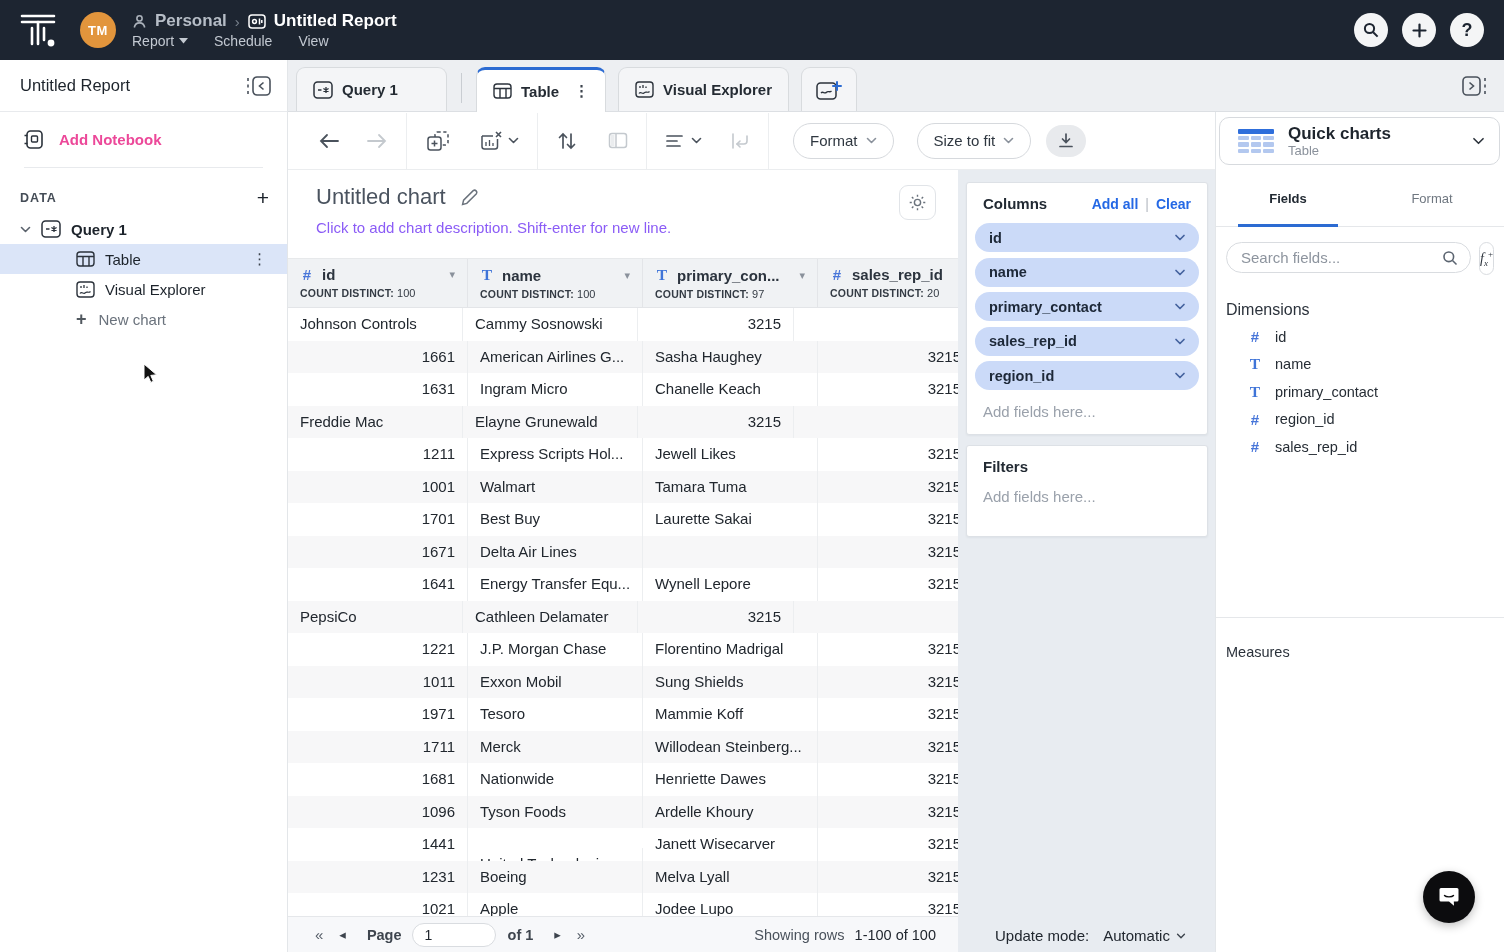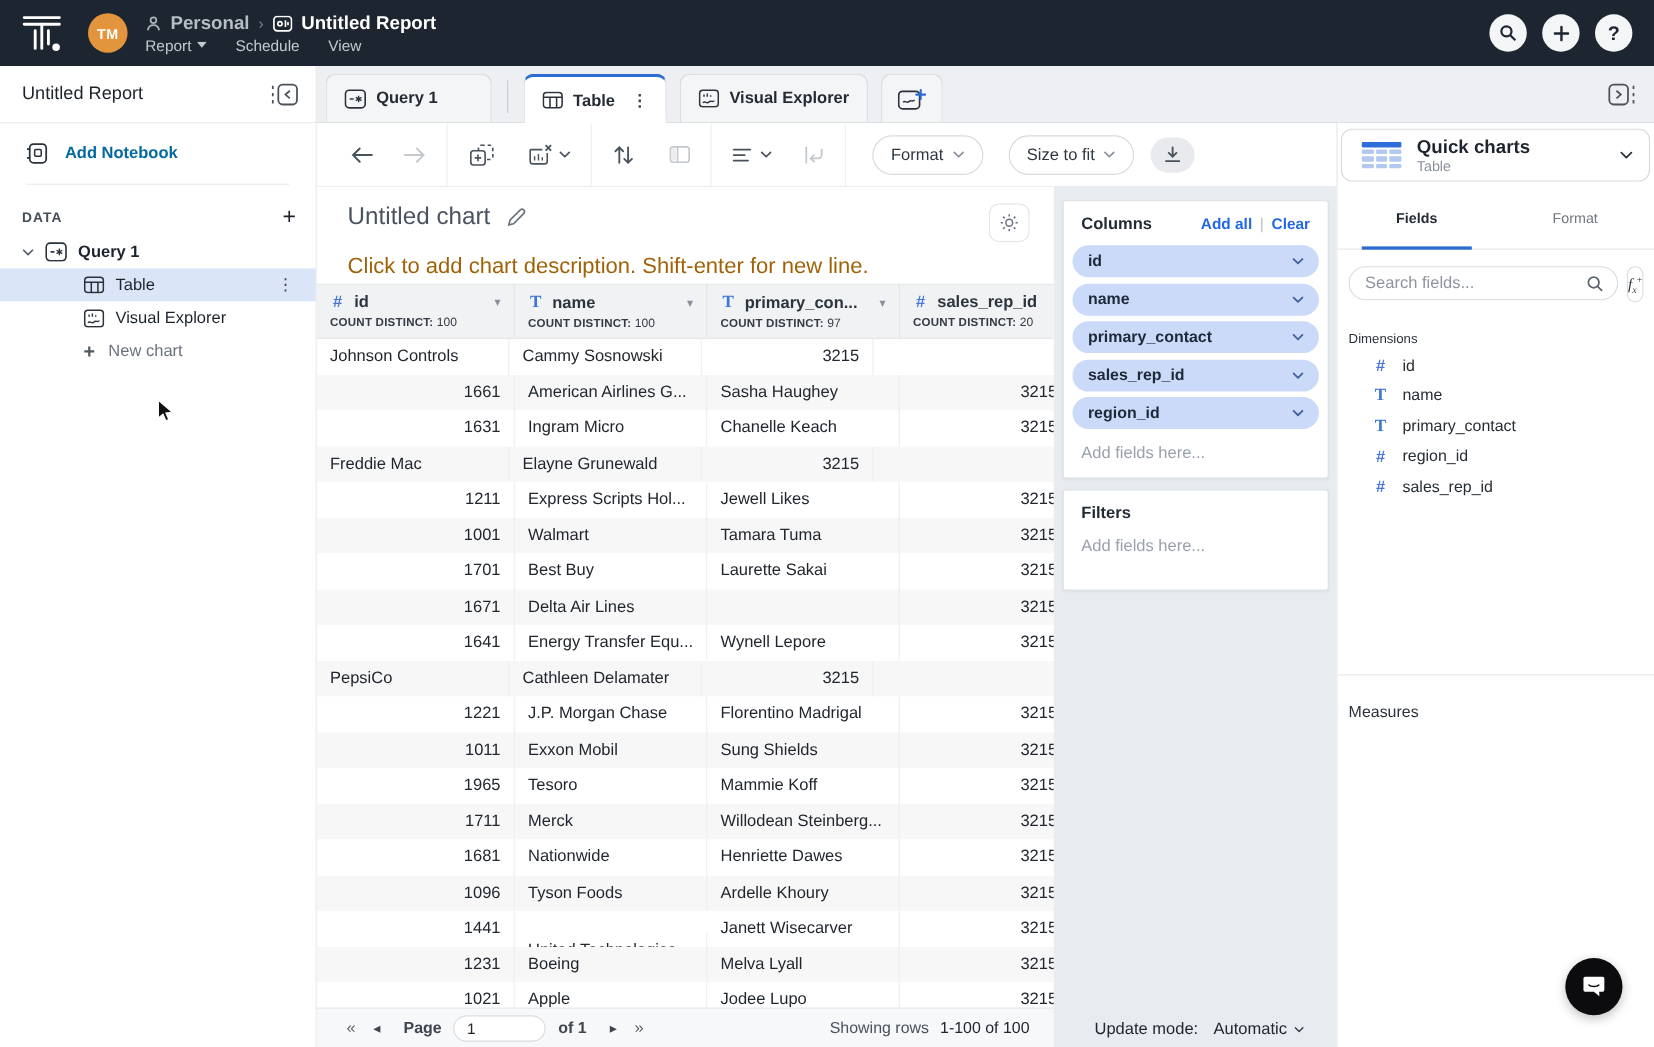--- a/index.html
+++ b/index.html
@@ -25,21 +25,21 @@
   .menu-item { color:#c3c9d1; font-size:14px; display:flex; align-items:center; gap:5px; cursor:default; }
   .topbar-actions { margin-left:auto; margin-right:20px; display:flex; gap:14px; }
   .tb-circle { width:34px; height:34px; border-radius:50%; background:#f4f5f6; color:#1d2531;
                display:flex; align-items:center; justify-content:center; font-weight:bold; font-size:18px; }
 
   
   .sidebar { position:absolute; left:0; top:60px; width:288px; height:892px; background:#fff; border-right:1px solid #e3e6e9; }
   .sb-title-row { height:52px; display:flex; align-items:center; padding:0 14px 0 20px; border-bottom:1px solid #e8eaed; }
   .sb-title { font-size:16.5px; color:#1c232b; flex:1; }
   .sb-addnb { display:flex; align-items:center; gap:14px; padding:16px 0 14px 22px; }
-  .sb-addnb-label { font-size:15px; font-weight:bold; color:#0369a1; }
+  .sb-addnb-label { font-size:15px; font-weight:bold; color:#ec4899; }
   .sb-divider { border-top:1px solid #e8eaed; margin:2px 24px 0 24px; }
   .sb-data-row { display:flex; align-items:center; padding:22px 18px 8px 20px; }
   .sb-data-label { flex:1; font-size:12.5px; font-weight:bold; color:#454d57; letter-spacing:1px; }
   .sb-plus { font-size:21px; color:#1c232b; line-height:16px; }
   .sb-row { display:flex; align-items:center; height:30px; font-size:15px; color:#1c232b; }
   .sb-row .chev { color:#5a626c; }
   .sb-query { padding-left:20px; gap:10px; font-weight:bold; }
   .sb-item { padding-left:76px; gap:10px; }
   .sb-item.active { background:#dbe5f8; }
   .sb-item .dots { margin-left:auto; margin-right:20px; color:#3c434c; font-size:15px; letter-spacing:0; }
@@ -85,34 +85,34 @@
   .ftab.active { color:#222a33; font-weight:bold; }
   .ftab.active::after { content:""; position:absolute; left:50%; transform:translateX(-50%); bottom:-1px; width:100px; height:3px; background:#2c6bd2; }
   .search-row { margin:15px 10px 0 10px; display:flex; gap:8px; }
   .search-pill { flex:1; height:31px; border:1px solid #d9dce0; border-radius:16px; display:flex; align-items:center; padding:0 12px; background:#fff; }
   .search-pill input { border:none; outline:none; flex:1; font-size:15px; color:#2b323b; font-family:"Liberation Sans",sans-serif; background:transparent; }
   .search-pill input::placeholder { color:#8d949e; }
   .fx-btn { width:36px; height:33px; border:1px solid #d9dce0; border-radius:10px; display:flex; align-items:center; justify-content:center;
             font-family:"Liberation Serif", serif; font-style:italic; font-size:14px; color:#2d343d; background:#fff; }
   .fx-btn sup { font-size:9px; font-style:normal; }
   .fx-btn sub { font-size:9px; }
-  .dims-label { margin:26px 0 4px 10px; font-size:12px; color:#2b323b; }
+  .dims-label { margin:26px 0 4px 10px; font-size:16px; color:#2b323b; }
   .dim { display:flex; align-items:center; gap:13px; height:27.5px; padding-left:32px; font-size:14.5px; color:#262d35; }
   .ticon { display:inline-block; width:14px; text-align:center; }
   .ticon.number { color:#4876d9; font-weight:bold; font-size:15px; }
   .ticon.text { color:#3f74d8; font-family:"Liberation Serif",serif; font-weight:bold; font-size:15.5px; }
   .rp-divider { border-top:1px solid #e5e7ea; margin-top:156px; }
   .measures-label { margin:26px 0 0 10px; font-size:14.5px; color:#2b323b; }
 
   
   .table-area { position:absolute; left:288px; top:170px; width:670px; height:746px; background:#fff; overflow:hidden; }
   .chart-head { height:88px; position:relative; padding:14px 0 0 28px; }
   .chart-title-row { display:flex; align-items:center; gap:14px; }
   .chart-title { font-size:22px; color:#4a535f; }
-  .chart-desc { margin-top:21px; font-size:20px; color:#a16207; }
+  .chart-desc { margin-top:9px; font-size:15px; color:#8b5cf6; }
   .gear-btn { position:absolute; right:22px; top:15px; width:37px; height:35px; border:1px solid #e1e4e8; border-radius:9px;
               display:flex; align-items:center; justify-content:center; color:#6a727c; background:#fff; }
   .grid-head { display:flex; width:686px; height:50px; background:#f0f2f4; border-top:1px solid #e7e9eb; border-bottom:1px solid #e3e5e8; }
   .th { padding:7px 12px 0 12px; border-right:1px solid #e3e5e8; }
   .th-top { display:flex; align-items:center; gap:8px; }
   .th-top .tname { font-size:15px; font-weight:bold; color:#2c343e; flex:1; white-space:nowrap; overflow:hidden; }
   .th-top .tcaret { color:#8a919b; font-size:11px; }
   .tstat { margin-top:4px; font-size:11px; color:#343b44; white-space:nowrap; }
   .tstat b { font-size:10.5px; letter-spacing:.2px; }
   .grid-body { width:686px; height:608px; overflow:hidden; }
@@ -529,21 +529,21 @@
         <div class="td" style="width: 175px;">Florentino Madrigal</div>
         <div class="td num" style="width: 156px;">3215</div>
       </div>
       <div class="trow alt">
         <div class="td num" style="width: 180px;">1011</div>
         <div class="td" style="width: 175px;">Exxon Mobil</div>
         <div class="td" style="width: 175px;">Sung Shields</div>
         <div class="td num" style="width: 156px;">3215</div>
       </div>
       <div class="trow">
-        <div class="td num" style="width: 180px;">1965</div>
+        <div class="td num" style="width: 180px;">1971</div>
         <div class="td" style="width: 175px;">Tesoro</div>
         <div class="td" style="width: 175px;">Mammie Koff</div>
         <div class="td num" style="width: 156px;">3215</div>
       </div>
       <div class="trow alt">
         <div class="td num" style="width: 180px;">1711</div>
         <div class="td" style="width: 175px;">Merck</div>
         <div class="td" style="width: 175px;">Willodean Steinberg...</div>
         <div class="td num" style="width: 156px;">3215</div>
       </div>

